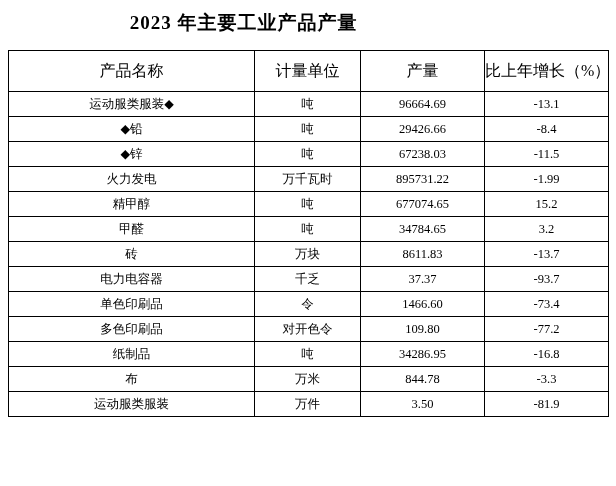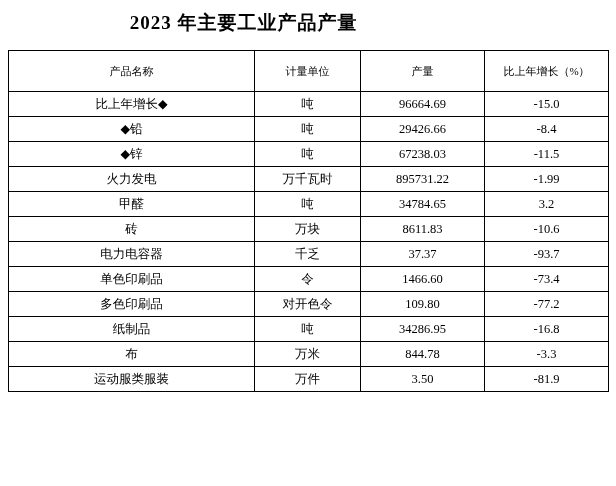--- a/index.html
+++ b/index.html
@@ -48,21 +48,21 @@
     font-family: "Liberation Serif", "DejaVu Serif", serif;
     padding: 0;
     height: 24px;
     line-height: 24px;
     white-space: nowrap;
     overflow: hidden;
   }
   table.data thead th {
     height: 40px;
     line-height: 40px;
-    font-size: 11px;
+    font-size: 16px;
   }
   col.c-name  { width: 246px; }
   col.c-unit  { width: 106px; }
   col.c-out   { width: 124px; }
   col.c-grow  { width: 124px; }
 
   .num {
     font-family: "Liberation Serif", "DejaVu Serif", serif;
   }
 </style>
@@ -84,54 +84,60 @@
       <thead>
         <tr>
           <th>产品名称</th>
           <th>计量单位</th>
           <th>产量</th>
           <th>比上年增长（%）</th>
         </tr>
       </thead>
       <tbody>
         <tr>
-          <td>比上年增长◆</td>
+          <td>运动服类服装◆</td>
           <td>吨</td>
           <td class="num">96664.69</td>
-          <td class="num">-15.0</td>
+          <td class="num">-13.1</td>
         </tr>
         <tr>
           <td>◆铅</td>
           <td>吨</td>
           <td class="num">29426.66</td>
           <td class="num">-8.4</td>
         </tr>
         <tr>
           <td>◆锌</td>
           <td>吨</td>
           <td class="num">67238.03</td>
           <td class="num">-11.5</td>
         </tr>
         <tr>
           <td>火力发电</td>
           <td>万千瓦时</td>
           <td class="num">895731.22</td>
           <td class="num">-1.99</td>
         </tr>
         <tr>
+          <td>精甲醇</td>
+          <td>吨</td>
+          <td class="num">677074.65</td>
+          <td class="num">15.2</td>
+        </tr>
+        <tr>
           <td>甲醛</td>
           <td>吨</td>
           <td class="num">34784.65</td>
           <td class="num">3.2</td>
         </tr>
         <tr>
           <td>砖</td>
           <td>万块</td>
           <td class="num">8611.83</td>
-          <td class="num">-10.6</td>
+          <td class="num">-13.7</td>
         </tr>
         <tr>
           <td>电力电容器</td>
           <td>千乏</td>
           <td class="num">37.37</td>
           <td class="num">-93.7</td>
         </tr>
         <tr>
           <td>单色印刷品</td>
           <td>令</td>

